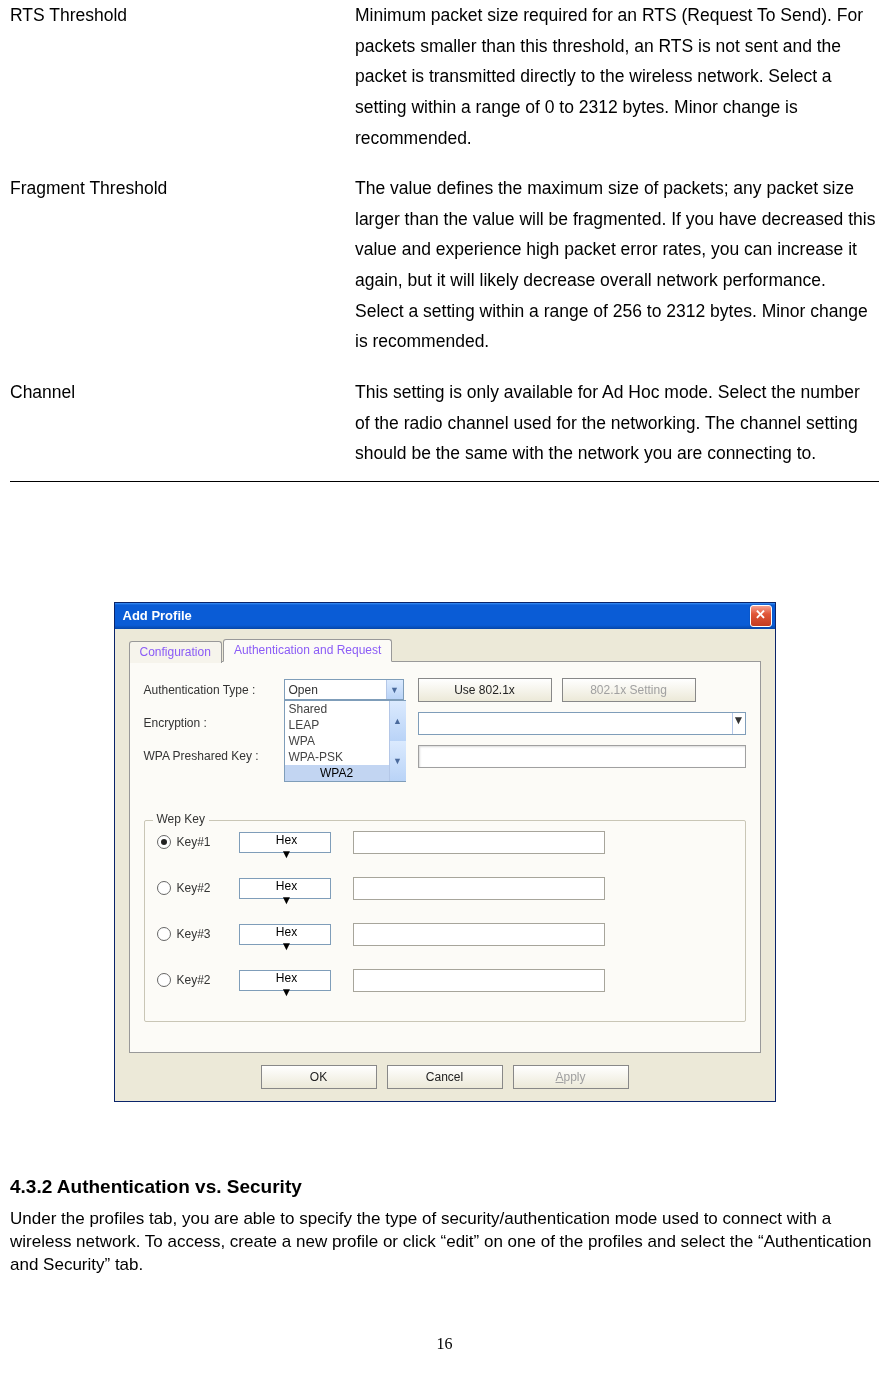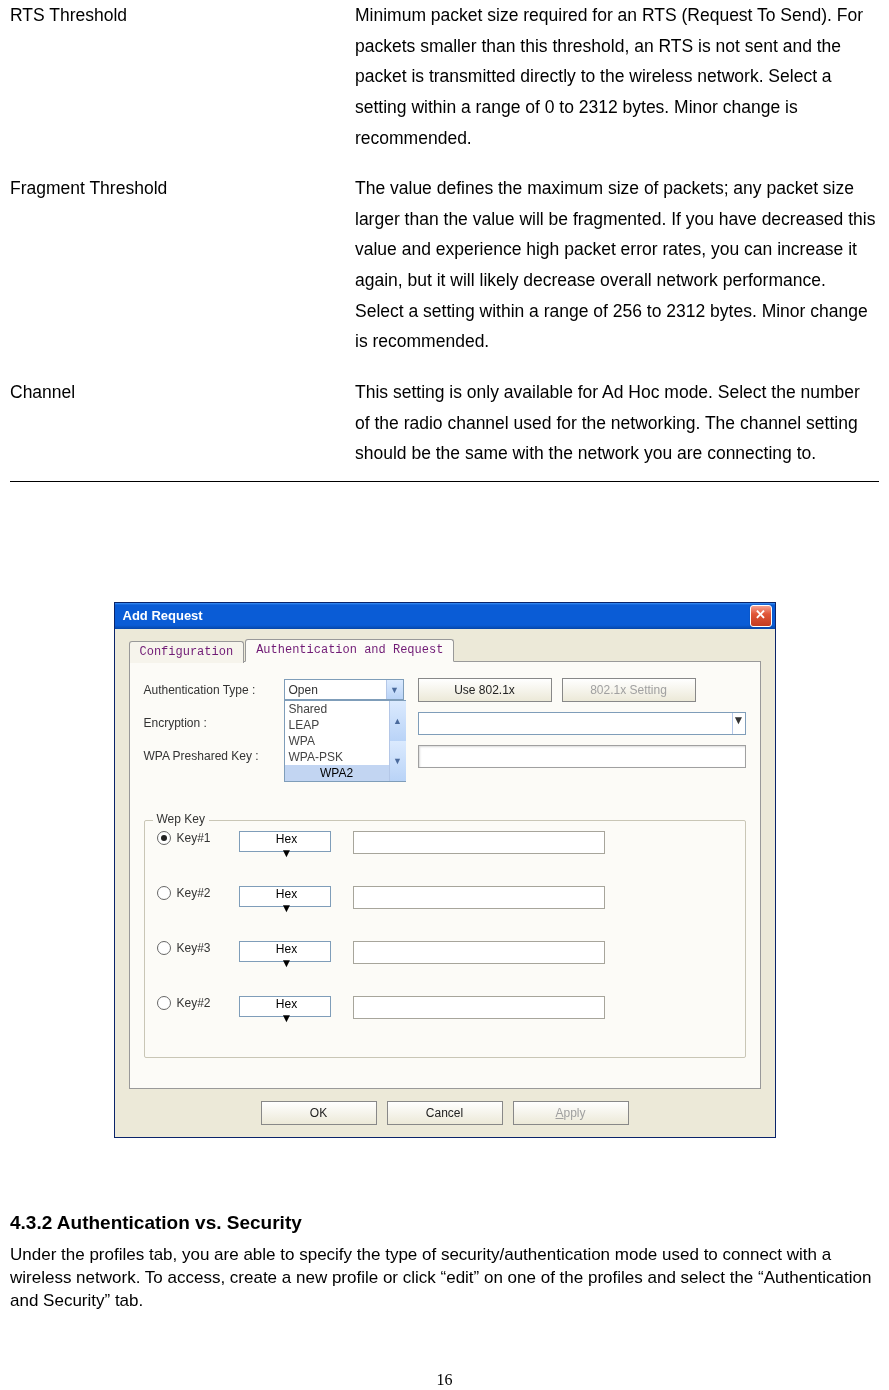--- a/index.html
+++ b/index.html
@@ -83,23 +83,22 @@
     align-items: flex-end;
     margin-bottom: -1px;
   }
   .tab {
     border: 1px solid #999;
     border-bottom: none;
     border-radius: 3px 3px 0 0;
     padding: 3px 10px 4px 10px;
     font-size: 12px;
     background: #ece9d8;
-    color: #701a75;
+    color: #8b5cf6;
     margin-right: 1px;
-    font-family: Liberation Mono, monospace;
   }
   .tab.inactive {
     position: relative;
     top: 1px;
     background: #f6f4ec;
   }
   .tab.active {
     background: #fcfbf7;
     border-bottom: 1px solid #fcfbf7;
     position: relative;
@@ -195,22 +194,22 @@
   .groupbox .legend {
     position: absolute;
     top: -9px; left: 8px;
     background: #fcfbf7;
     padding: 0 4px;
     font-size: 12px;
     color: #333;
   }
   .key-row {
     display: flex;
-    align-items: flex-start;
-    margin-bottom: 32px;
+    align-items: center;
+    margin-bottom: 23px;
   }
   .radio {
     width: 12px; height: 12px;
     border: 1px solid #666;
     border-radius: 50%;
     background: #fff;
     margin-right: 6px;
     display: inline-flex;
     align-items: center; justify-content: center;
   }
@@ -277,21 +276,21 @@
       <td class="term">Channel</td>
       <td class="desc">This setting is only available for Ad Hoc mode. Select the number of the radio channel used for the networking. The channel setting should be the same with the network you are connecting to.</td>
     </tr>
   </tbody>
     </table>
   <hr class="sep">
 
   <div class="dlg-wrap">
     <div class="dlg">
       <div class="titlebar">
-        <span>Add Request</span>
+        <span>Add Profile</span>
         <span class="spacer"></span>
         <span class="closebtn">✕</span>
       </div>
       <div class="dlg-body">
         <div class="tabs-row">
           <div class="tab inactive">Configuration</div>
           <div class="tab active">Authentication and Request</div>
         </div>
         <div class="tab-panel">
 

